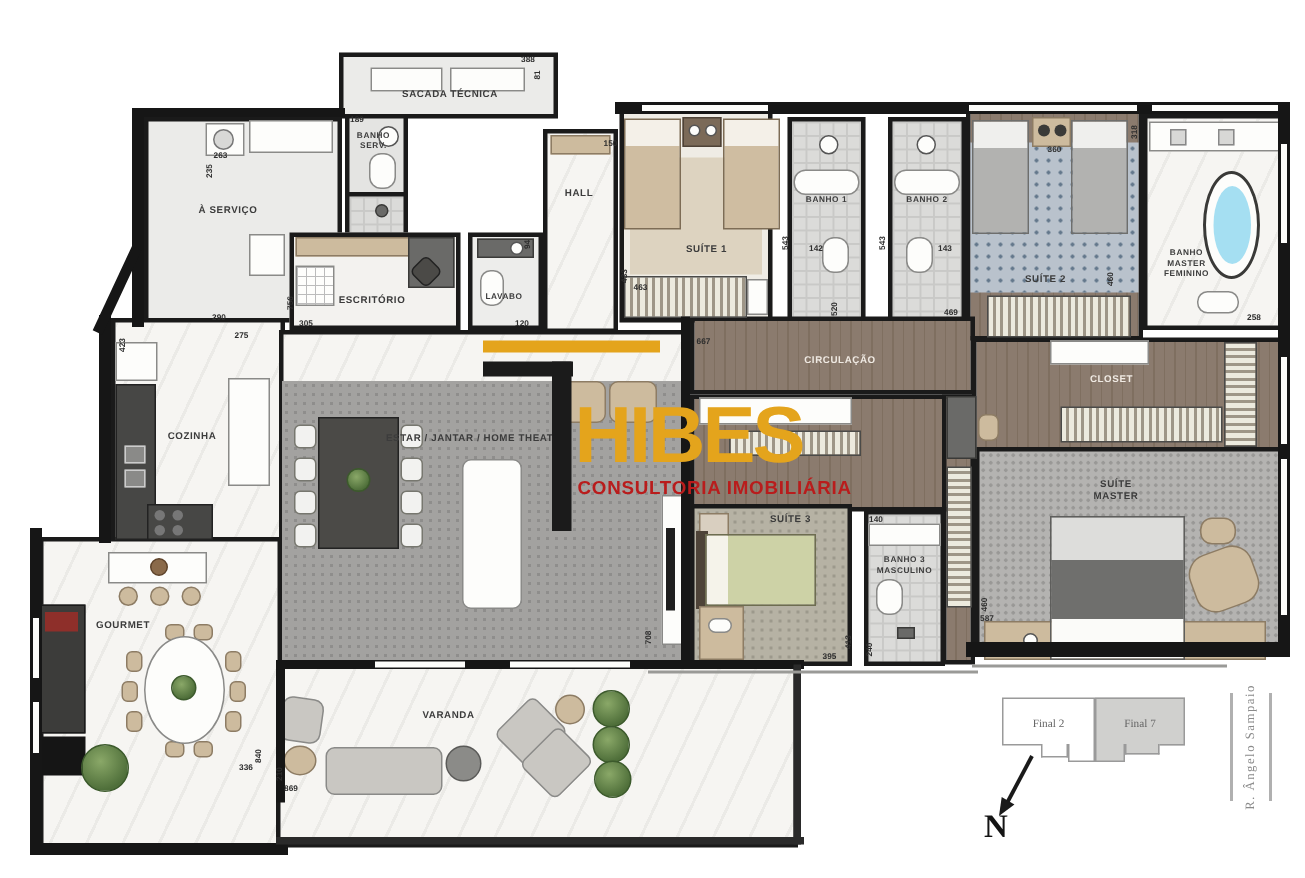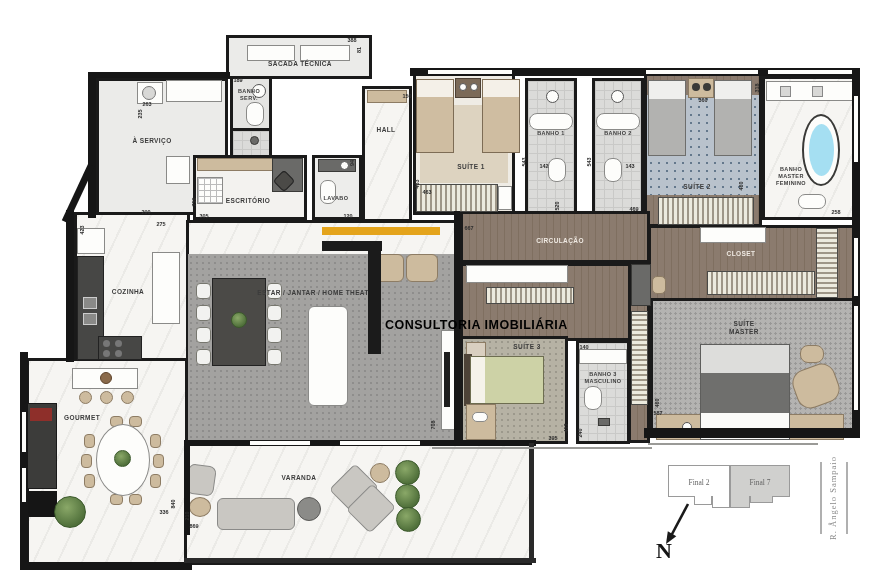--- a/index.html
+++ b/index.html
@@ -32,21 +32,21 @@
   .bedgray{background:linear-gradient(180deg,#efefed 0 24%,#b2b2b0 24%);border:1px solid #6e6e6c}
   .bedgreen{background:linear-gradient(90deg,#f5f3ea 0 20%,#cdd2a6 20%);border:1px solid #6d6d50}
   .bedmaster{background:linear-gradient(180deg,#dddddb 0 30%,#6f6f6d 30% 72%,#fbfbf9 72%);border:1px solid #5e5e5c}
   .chw{background:#f2f2f0;border:1px solid #77776f;border-radius:4px}
   .lamp{background:#fdfdfb;border:1px solid #555;border-radius:50%}
   .lbl{position:absolute;font-size:6.5px;font-weight:bold;color:#3c3c3c;letter-spacing:.4px;text-align:center;transform:translate(-50%,-50%);white-space:pre-line;line-height:1.3;z-index:40}
   .dim{position:absolute;font-size:5.5px;font-weight:bold;color:#2e2e2e;transform:translate(-50%,-50%);z-index:40;white-space:nowrap}
   .dim.v{transform:translate(-50%,-50%) rotate(-90deg)}
   .wm{position:absolute;z-index:50}
   .wm-brand{font-size:53px;font-weight:800;letter-spacing:-2px;line-height:1;color:#E4A41C}
-  .wm-tag{font-size:12.5px;font-weight:bold;letter-spacing:.5px;color:#000000}
+  .wm-tag{font-size:12.5px;font-weight:bold;letter-spacing:.5px;color:#b91c1c}
   .kp-lbl{position:absolute;font-family:"Liberation Serif",serif;font-size:7.5px;color:#666;transform:translate(-50%,-50%);z-index:40}
   .street{position:absolute;font-family:"Liberation Serif",serif;font-size:8.5px;color:#8a8a8a;letter-spacing:1px;transform:translate(-50%,-50%) rotate(-90deg);white-space:nowrap;z-index:40}
   .north{position:absolute;font-family:"Liberation Serif",serif;font-size:22px;font-weight:bold;color:#141414;z-index:40}
 </style>
 </head>
 <body>
 
 <div id="plan">
 
   <div class="room lgray" style="left:226px;top:35px;width:146px;height:44px"></div>
@@ -304,20 +304,21 @@
       <span class="dim" style="left: 164px; top: 512px;">336</span>
       <span class="dim v" style="left: 173px; top: 504px;">840</span>
       <span class="dim v" style="left: 187px; top: 516px;">210</span>
       <span class="dim" style="left: 194px; top: 526px;">869</span>
       <span class="dim v" style="left: 82px; top: 230px;">423</span>
     </div>
 
   <div class="wm" style="left:322px;top:227px;width:118px;height:8px;background:#E4A41C"></div>
   <div class="wm" style="left:322px;top:241px;width:60px;height:10px;background:#1b1b1b"></div>
   <div class="wm" style="left:368px;top:241px;width:13px;height:113px;background:#1b1b1b"></div>
+  <span class="wm wm-brand" style="left:383px;top:264px">HIBES</span>
   <span class="wm wm-tag" style="left:385px;top:318px">CONSULTORIA IMOBILIÁRIA</span>
 
   <div class="abs" style="left:668px;top:465px;width:62px;height:32px;background:#fff;border:1px solid #9a9a9a"></div>
   <div class="abs" style="left:730px;top:465px;width:60px;height:32px;background:#d0d0ce;border:1px solid #9a9a9a"></div>
   <div class="abs" style="left:694px;top:496px;width:18px;height:9px;background:#fff;border:1px solid #9a9a9a;border-top:none"></div>
   <div class="abs" style="left:712px;top:496px;width:18px;height:12px;background:#fff;border:1px solid #9a9a9a;border-top:none"></div>
   <div class="abs" style="left:730px;top:496px;width:20px;height:12px;background:#d0d0ce;border:1px solid #9a9a9a;border-top:none"></div>
   <div class="abs" style="left:750px;top:496px;width:23px;height:7px;background:#d0d0ce;border:1px solid #9a9a9a;border-top:none"></div>
   <span class="kp-lbl" style="left:699px;top:482px">Final 2</span>
   <span class="kp-lbl" style="left:760px;top:482px">Final 7</span>

